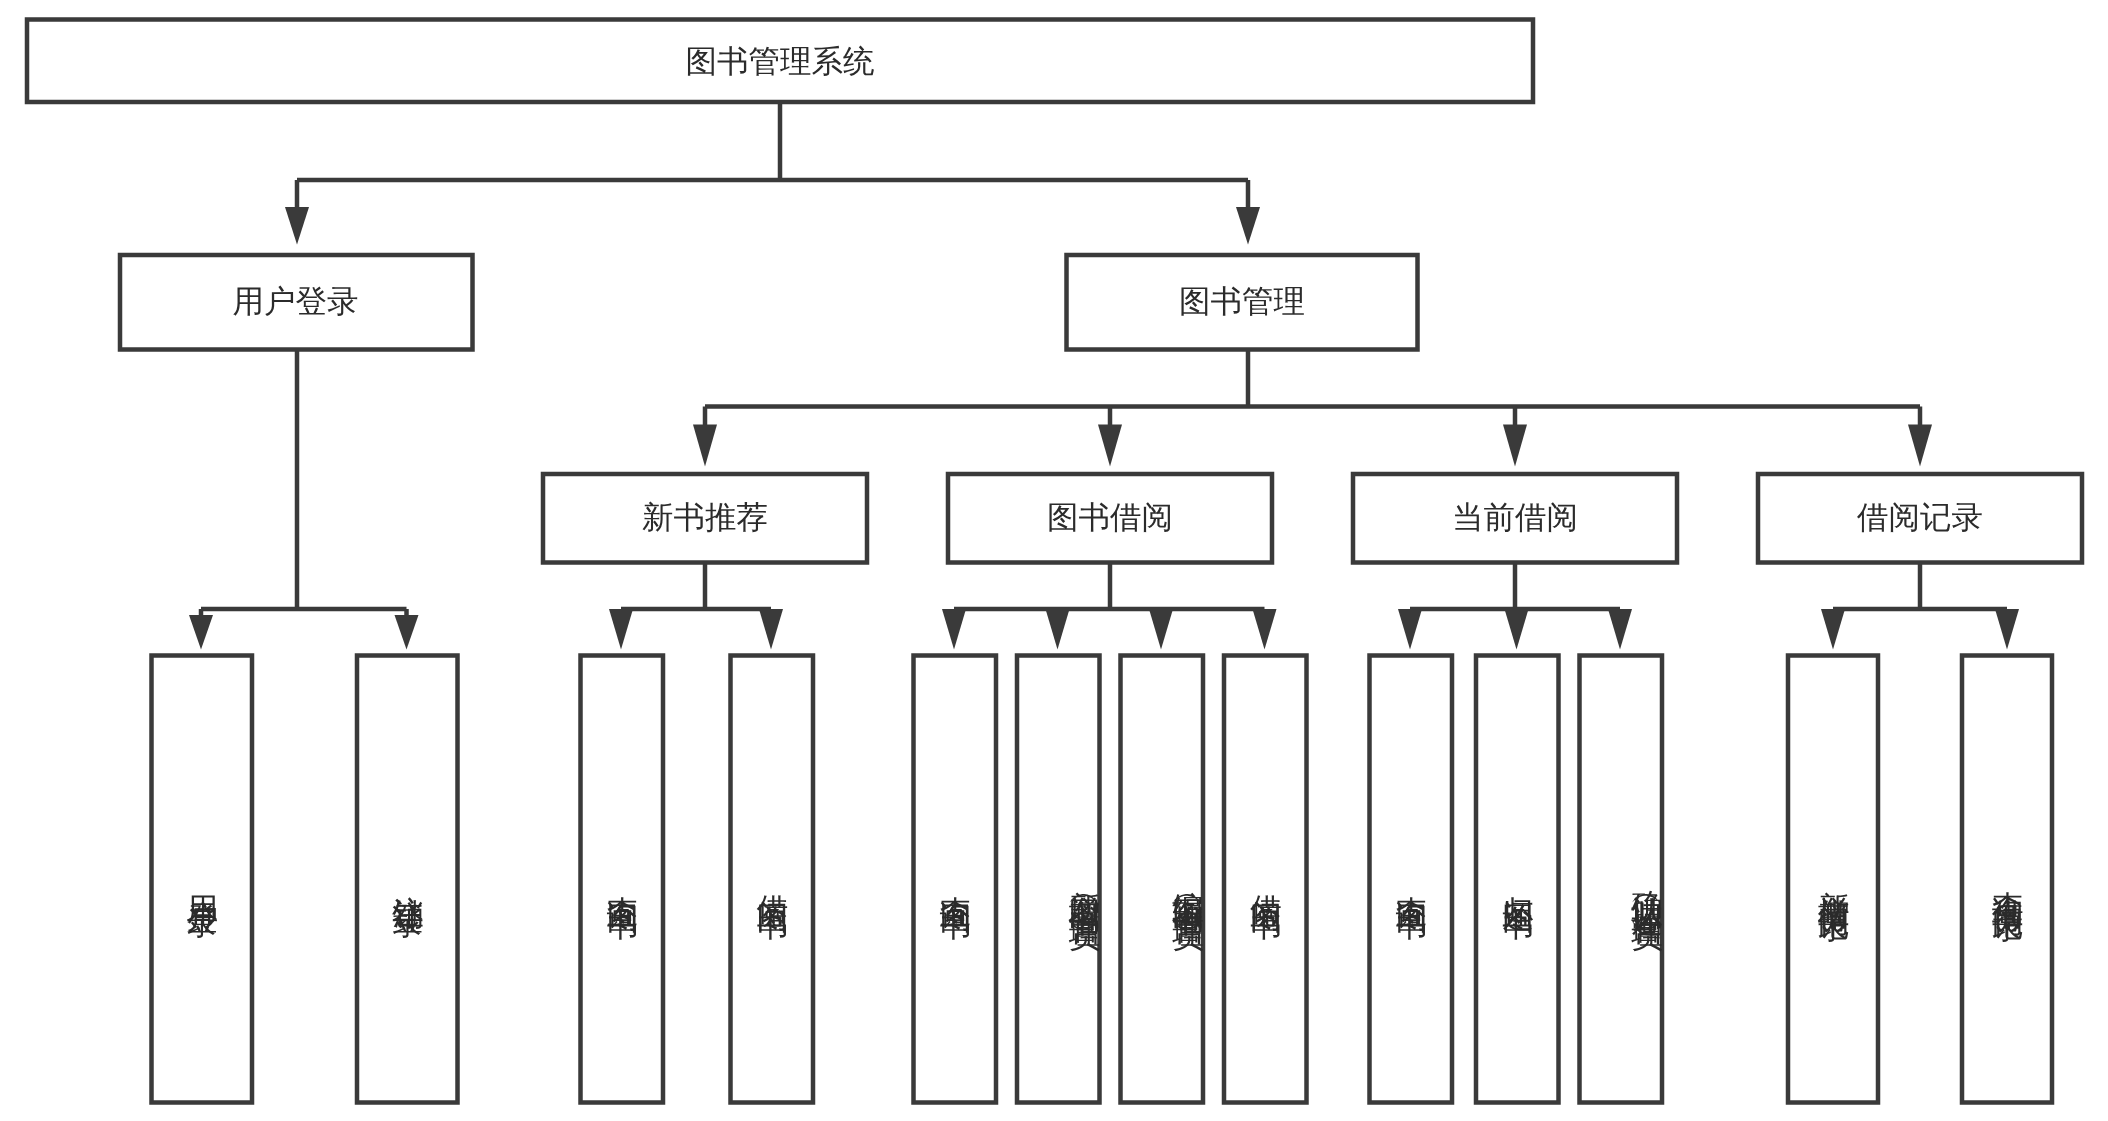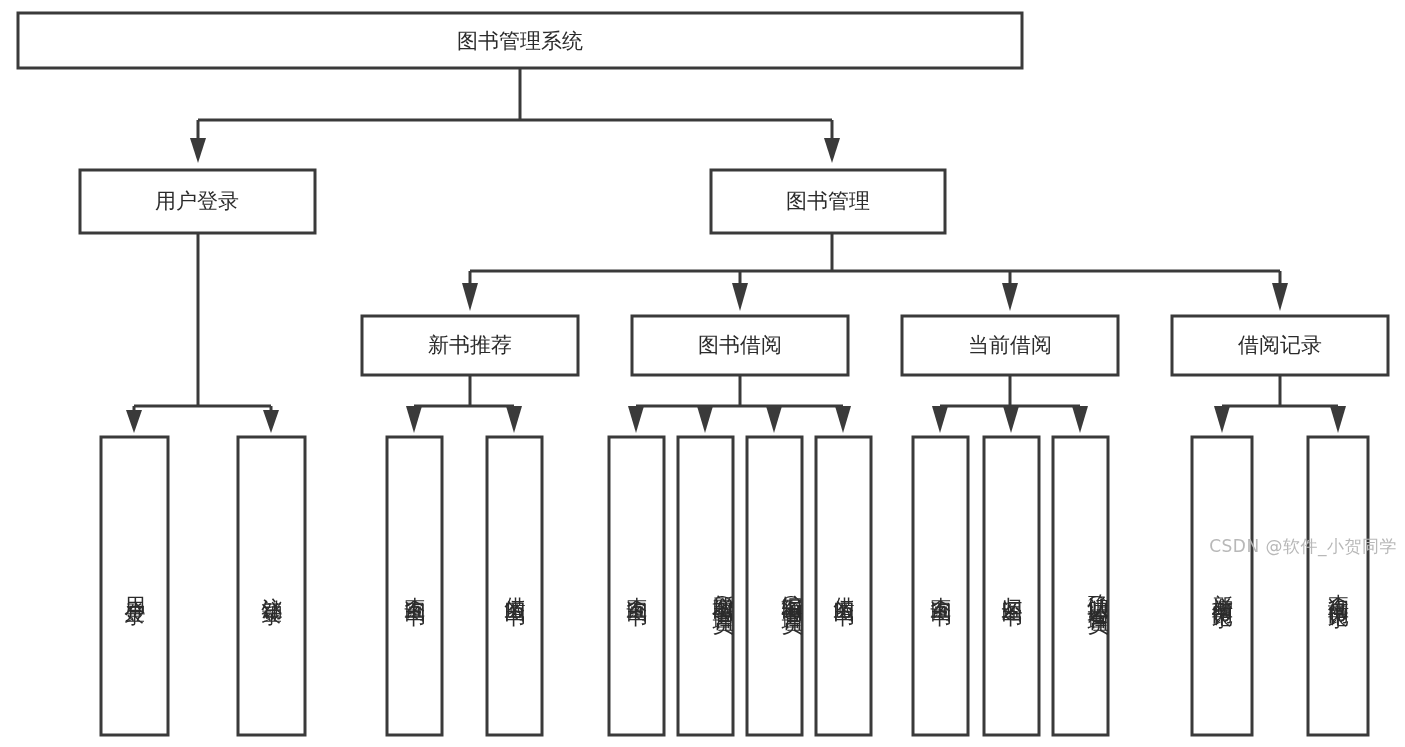--- a/index.html
+++ b/index.html
@@ -178,14 +178,13 @@
   <div class="node-label-v" style="left:609px; top:437px; width:55px; height:298px;">查询图书</div>
   <div class="node-label-v" style="left:678px; top:437px; width:55px; height:298px; align-items:flex-start; padding-top:8px; box-sizing:border-box;">新增图书（管理员）</div>
   <div class="node-label-v" style="left:747px; top:437px; width:55px; height:298px; align-items:flex-start; padding-top:8px; box-sizing:border-box;">编辑图书（管理员）</div>
   <div class="node-label-v" style="left:816px; top:437px; width:55px; height:298px;">借阅图书</div>
   <div class="node-label-v" style="left:913px; top:437px; width:55px; height:298px;">查询图书</div>
   <div class="node-label-v" style="left:984px; top:437px; width:55px; height:298px;">归还图书</div>
   <div class="node-label-v" style="left:1053px; top:437px; width:55px; height:298px; align-items:flex-start; padding-top:8px; box-sizing:border-box;">确认归还（管理员）</div>
   <div class="node-label-v" style="left:1192px; top:437px; width:60px; height:298px;">新增借阅记录</div>
   <div class="node-label-v" style="left:1308px; top:437px; width:60px; height:298px;">查询借阅记录</div>
 
-  <div class="watermark">CSDN @软件_小贺同学</div>
 </div>
 
 </body></html>

